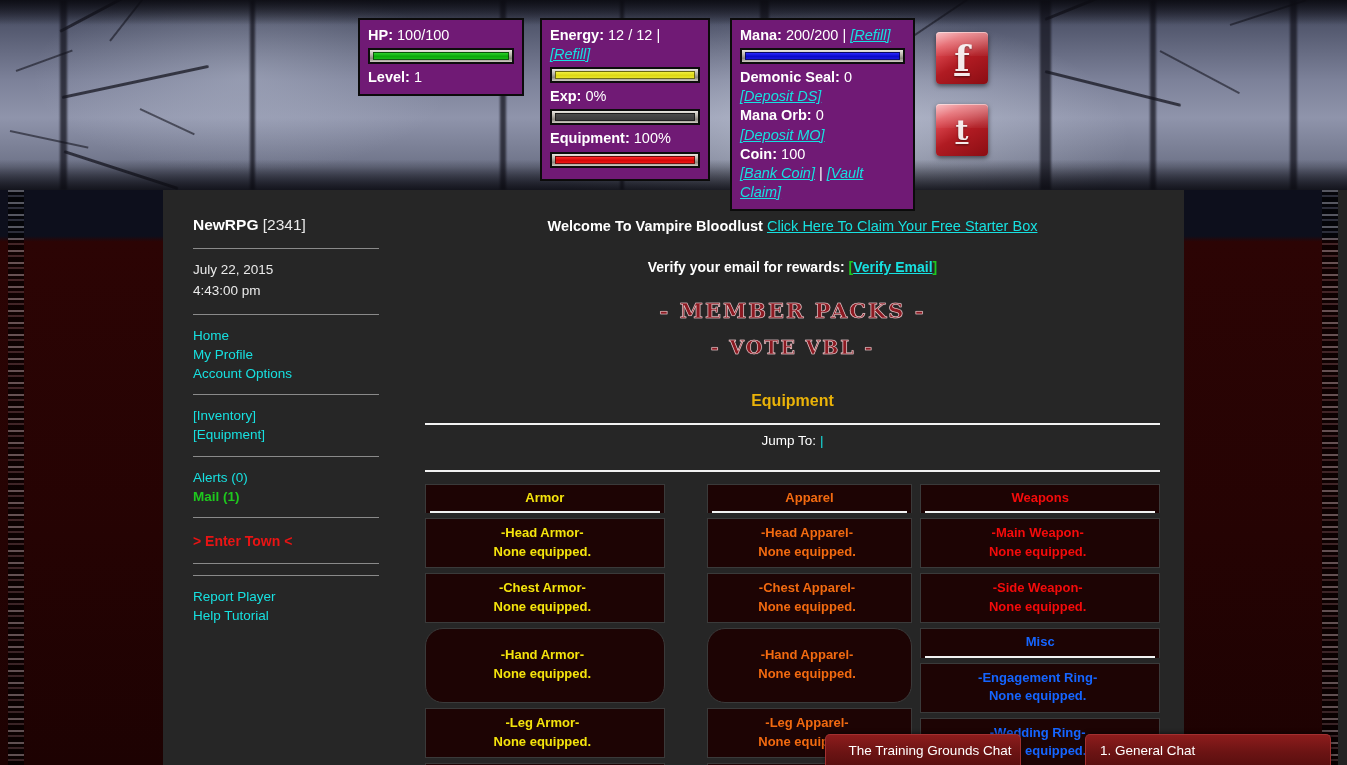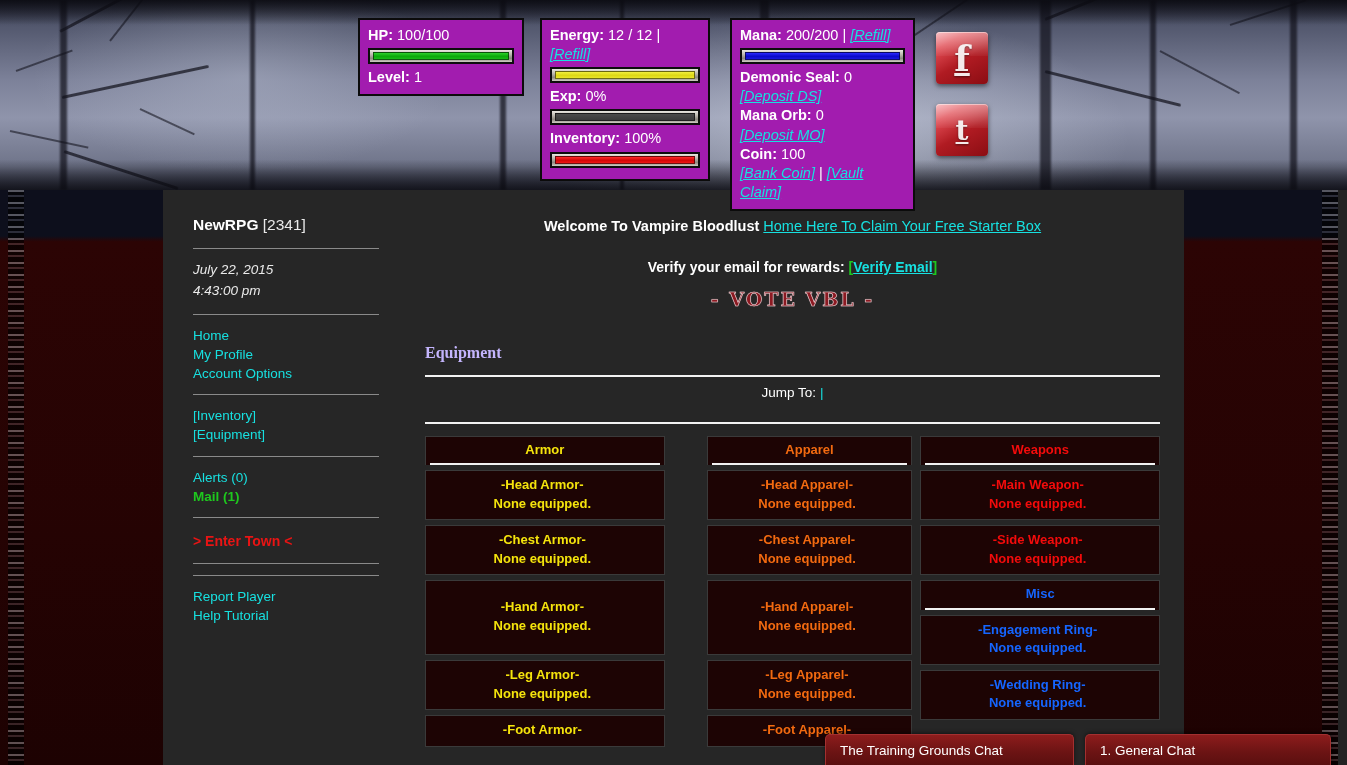--- a/index.html
+++ b/index.html
@@ -30,21 +30,21 @@
   #banner .twig  { height: 2px; transform-origin: left center; filter: blur(.4px); opacity: .8; }
   #banner .vig {
     position: absolute; inset: 0;
     background: linear-gradient(180deg, rgba(10,10,16,.88) 0%, rgba(10,10,16,0) 13%,
                 rgba(10,10,16,0) 84%, rgba(10,10,16,.8) 100%);
   }
 
   
   .statpanel {
     position: absolute;
-    background: #a21caf;
+    background: #701a75;
     border: 2px solid #0b0b0b;
     padding: 6px 8px 7px 8px;
     color: #ffffff;
     font-size: 14.5px;
     line-height: 1.32;
     z-index: 6;
   }
   .statpanel b { font-weight: bold; }
   .bar-frame {
     margin: 3px 0 4px 0;
@@ -114,21 +114,21 @@
     width: 1021px; height: 575px;
     background: #262626;
     display: flex;
   }
   #sidebar { width: 238px; padding: 26px 22px 0 30px; }
   #content { flex: 1; padding: 22px 24px 0 24px; }
 
   .site-title { font-size: 15.5px; font-weight: bold; color: #ffffff; margin-bottom: 14px; }
   .site-title .id { color: #e9e9e9; font-weight: normal; }
   .hr { height: 0; border-top: 1px solid #8a8a8a; margin: 0 0 11px 0; }
-  .clock { color: #eaeaea; font-size: 13.5px; line-height: 1.55; margin-bottom: 12px; font-style: italic; }
+  .clock { color: #eaeaea; font-size: 13.5px; line-height: 1.55; margin-bottom: 12px; }
   .navgroup { margin-bottom: 11px; }
   .navlink {
     display: block; font-size: 13.5px; line-height: 1.42;
     color: #17e0e0; text-decoration: none; cursor: pointer;
   }
   .navlink.green { color: #1ec81e; font-weight: bold; }
   .navlink.red { color: #e81414; font-weight: bold; font-size: 14px; padding: 3px 0; }
 
   
   .welcome { text-align: center; font-size: 14.5px; color: #ffffff; font-weight: bold; padding-top: 6px; }
@@ -142,57 +142,57 @@
     font-family: "DejaVu Serif", serif;
     font-weight: bold;
     color: #8c1a22;
     letter-spacing: 2px;
     -webkit-text-stroke: .6px #e7c8cc;
     text-shadow: 0 0 1px #ddb9bd;
   }
   #member-packs { font-size: 21px; margin-top: 23px; }
   #vote-vbl     { font-size: 19px; margin-top: 13px; }
 
-  .page-head { color: #c4b5fd; font-weight: bold; font-size: 16px; margin-top: 34px; font-family: Liberation Serif, serif; }
+  .page-head { text-align: center; color: #eab308; font-weight: bold; font-size: 16px; margin-top: 34px; }
   .rule { border-top: 2px solid #f2f2f2; margin: 13px 0 0 0; }
   .jump { text-align: center; color: #ffffff; font-size: 13.5px; padding: 8px 0 9px 0; }
   .jump .cursor { color: #17e0e0; }
 
   
   #equip { display: flex; gap: 8px; margin-top: 12px; }
   .col { flex: 1; display: flex; flex-direction: column; gap: 5px; }
   .cell {
     background: #1d0404;
     border: 1px solid #3a3a3a;
     text-align: center;
     padding: 5px 9px 6px 4px;
     font-weight: bold;
     font-size: 13px;
     line-height: 1.42;
   }
   .cell.head { padding: 4px 4px 0 4px; border-bottom: none; }
   .cell.head .hl { border-top: 2px solid #f2f2f2; margin-top: 4px; }
-  .cell.tall { padding-top: 17px; padding-bottom: 19px; }
+  .cell.tall { padding-top: 17px; padding-bottom: 19px; border-radius: 18px; }
   .c-armor   { color: #f5e40c; }
   .c-apparel { color: #f26a10; margin-left: 34px; }
   .c-weapon  { color: #f40b0b; }
   .c-misc    { color: #1565ff; }
 
   
   .chatbar {
     position: absolute; bottom: 0; height: 31px; z-index: 9;
     background: linear-gradient(180deg,#8d1c1c 0%,#6d1414 55%,#5a0f0f 100%);
     border: 1px solid #a33030;
     border-bottom: none;
     border-radius: 5px 5px 0 0;
     color: #ffffff; font-size: 13.5px;
     display: flex; align-items: center; padding-left: 14px;
     box-shadow: 0 -1px 4px rgba(0,0,0,.5);
   }
-  #chat-training { left: 825px; width: 249px; }
+  #chat-training { left: 825px; width: 196px; justify-content: center; }
   #chat-general  { left: 1085px; width: 246px; }
 </style>
 </head>
 <body>
 
 <div id="page">
 
   <div id="banner">
     <div class="tree trunk" style="left:60px;"></div>
     <div class="tree trunk" style="left:250px; width:5px;"></div>
@@ -243,21 +243,21 @@
         <div class="fill"></div>
       </div>
     <div>
       <b>Exp:</b>
       <span>0%</span>
     </div>
     <div class="bar-frame bar-exp">
         <div class="fill"></div>
       </div>
     <div>
-      <b>Inventory:</b>
+      <b>Equipment:</b>
       <span>100%</span>
     </div>
     <div class="bar-frame bar-bl">
         <div class="fill"></div>
       </div>
   </div>
 
   <div class="statpanel" id="panel-mana">
     <div>
       <b>Mana:</b>
@@ -340,28 +340,29 @@
       <div class="navgroup">
         <a class="navlink" href="#">Report Player</a>
         <a class="navlink" href="#">Help Tutorial</a>
 
       </div>
     </div>
 
     <div id="content">
       <div class="welcome">
         <span>Welcome To Vampire Bloodlust</span>
-        <a class="sub" href="#">Home Here To Claim Your Free Starter Box</a>
+        <a class="sub" href="#">Click Here To Claim Your Free Starter Box</a>
       </div>
 
       <div class="verify">
         <span>Verify your email for rewards:</span>
         <span class="brk">[</span><a class="vl" href="#">Verify Email</a><span class="brk">]</span>
       </div>
 
+      <a class="gothic" id="member-packs" href="#" style="display:block; text-decoration:none;">- MEMBER  PACKS -</a>
       <a class="gothic" id="vote-vbl" href="#" style="display:block; text-decoration:none;">- VOTE VBL -</a>
 
       <div class="page-head">Equipment</div>
       <div class="rule"></div>
       <div class="jump">
         <span>Jump To:</span>
         <span class="cursor">|</span>
       </div>
       <div class="rule"></div>
 

